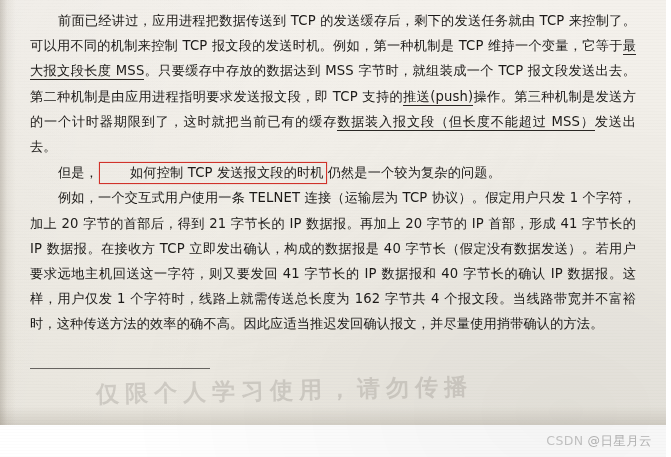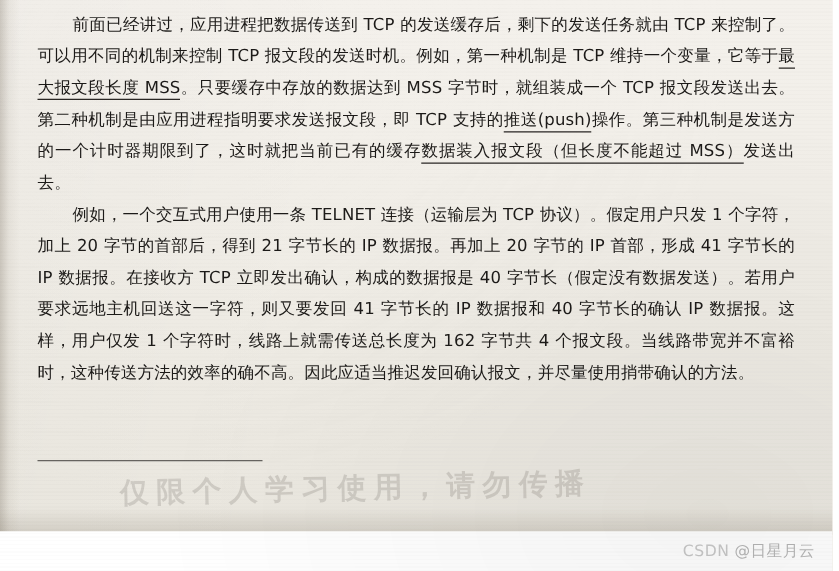--- a/index.html
+++ b/index.html
@@ -178,20 +178,23 @@
   <div id="sheet-clip">
     <div class="page-edge-left"></div>
     <div class="page-edge-bottom"></div>
 
     <div id="text-column">
 
       <p class="para indent">
         <span>前面已经讲过，应用进程把数据传送到 TCP 的发送缓存后，剩下的发送任务就由 TCP 来控制了。可以用不同的机制来控制 TCP 报文段的发送时机。例如，第一种机制是 TCP 维持一个变量，它等于</span><span class="uline">最大报文段长度 MSS</span><span>。只要缓存中存放的数据达到 MSS 字节时，就组装成一个 TCP 报文段发送出去。第二种机制是由应用进程指明要求发送报文段，即 TCP 支持的</span><span class="uline">推送(push)</span><span>操作。第三种机制是发送方的一个计时器期限到了，这时就把当前已有的缓存</span><span class="uline">数据装入报文段（但长度不能超过 MSS）</span><span>发送出去。</span>
       </p>
 
+      <p class="para indent">
+        <span>但是，</span><span class="redbox">如何控制 TCP 发送报文段的时机</span><span>仍然是一个较为复杂的问题。</span>
+      </p>
 
       <p class="para indent">
         <span>例如，一个交互式用户使用一条 TELNET 连接（运输层为 TCP 协议）。假定用户只发 1 个字符，加上 20 字节的首部后，得到 21 字节长的 IP 数据报。再加上 20 字节的 IP 首部，形成 41 字节长的 IP 数据报。在接收方 TCP 立即发出确认，构成的数据报是 40 字节长（假定没有数据发送）。若用户要求远地主机回送这一字符，则又要发回 41 字节长的 IP 数据报和 40 字节长的确认 IP 数据报。这样，用户仅发 1 个字符时，线路上就需传送总长度为 162 字节共 4 个报文段。当线路带宽并不富裕时，这种传送方法的效率的确不高。因此应适当推迟发回确认报文，并尽量使用捎带确认的方法。</span>
       </p>
 
     </div>
 
     <div class="fn-rule"></div>
 
     <div class="watermark">仅限个人学习使用，请勿传播</div>

